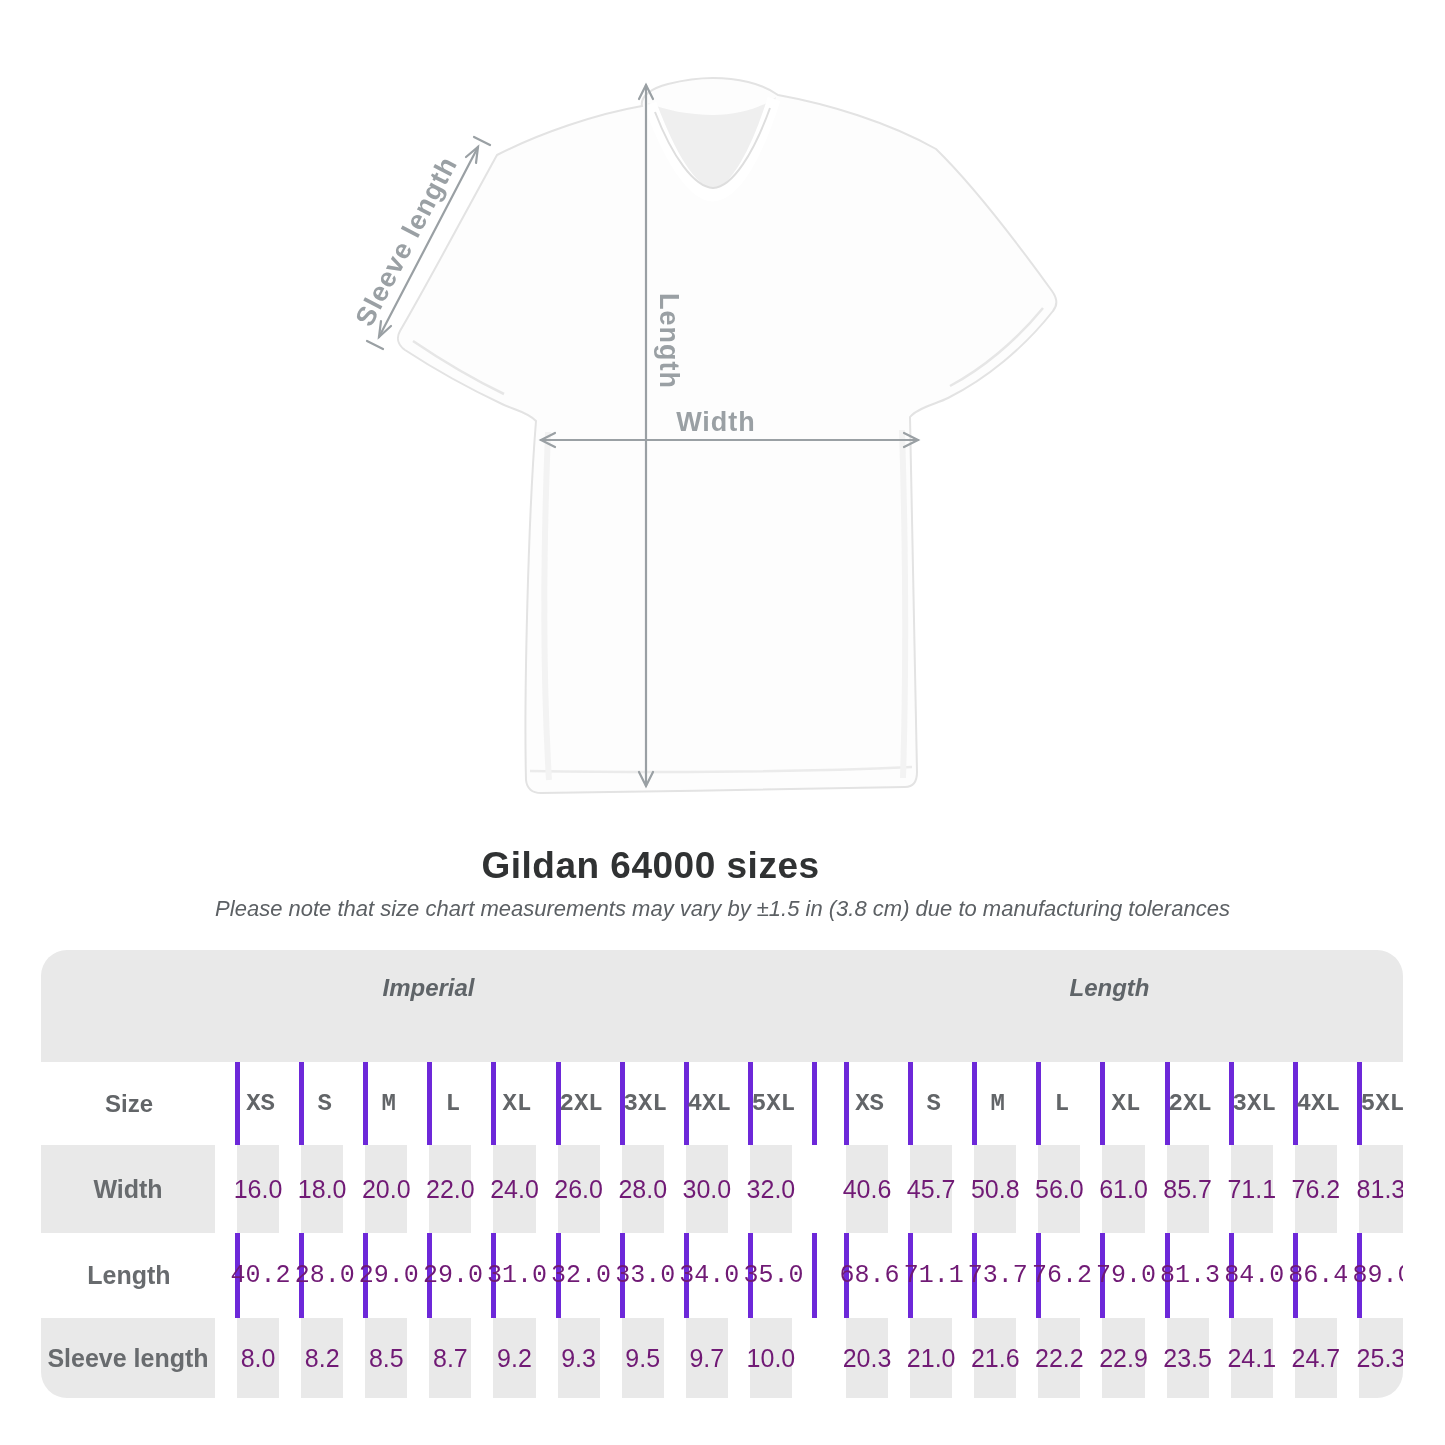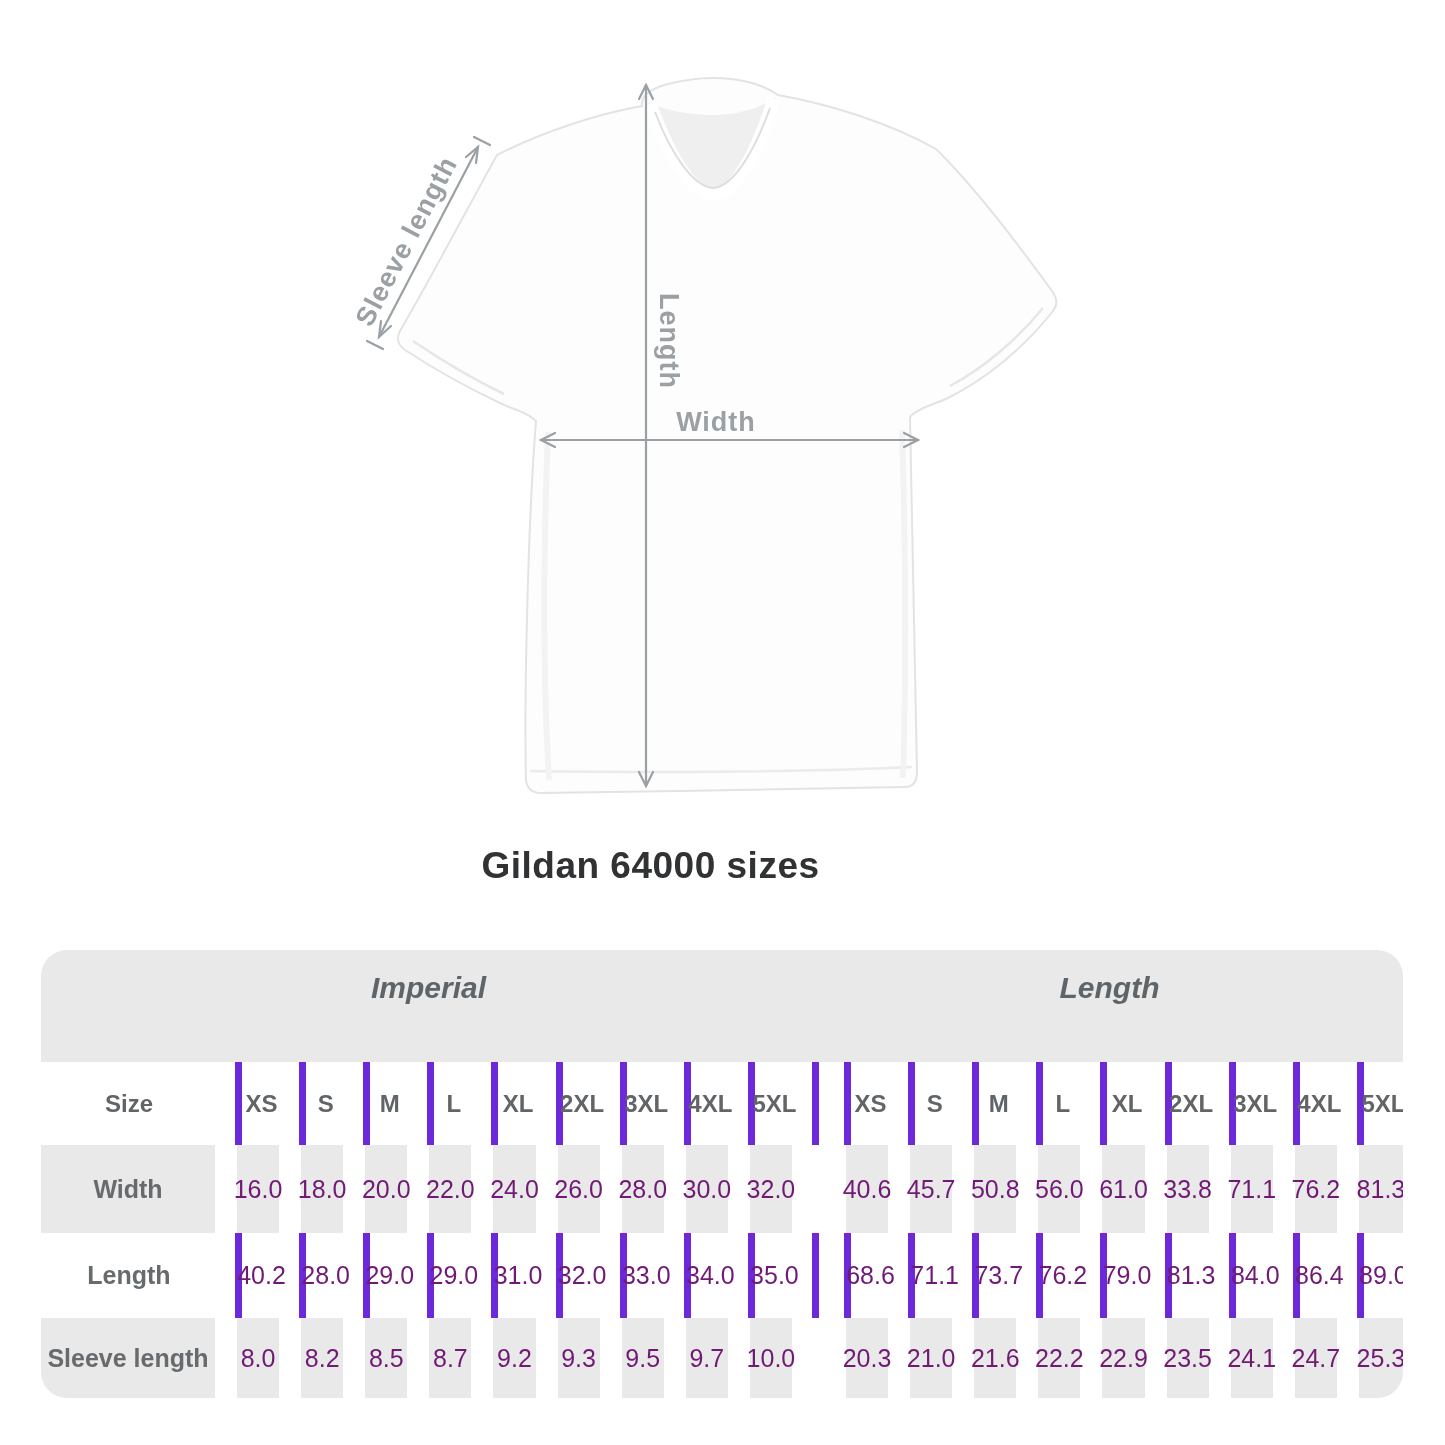--- a/index.html
+++ b/index.html
@@ -22,40 +22,40 @@
   }
   
   .chart{
     position:absolute;left:41px;top:950px;width:1362px;
     border-radius:26px;overflow:hidden;background:#ffffff;
   }
   .band{
     position:relative;height:112px;background:#e9e9e9;
   }
   .band .group{position:absolute;top:21px;text-align:center;color:#5f6468;}
-  .band .group .main{font-size:30px;font-weight:bold;font-style:italic;line-height:34px;}
+  .band .group .main{font-size:24px;font-weight:bold;font-style:italic;line-height:34px;}
   .band .group .sub{font-size:21px;font-style:italic;line-height:26px;margin-top:6px;}
   .g-imperial{left:0;width:775px;}
   .g-metric{left:775px;width:587px;}
   .row{
     display:grid;
     grid-template-columns:176px repeat(9,1fr) 14px repeat(9,1fr);
     gap:18px;
   }
   .row .cell{
     display:flex;align-items:center;justify-content:center;
     box-sizing:border-box;min-width:0;
   }
   .r-size{height:83px;}
   .r-width{height:88px;}
   .r-length{height:85px;}
   .r-sleeve{height:80px;}
   
   .white .cell{background:#ffffff;}
-  .white .cell + .cell{border-left:7px solid #6d28d9;}
+  .white .cell + .cell{border-left:5px solid #6d28d9;font-family:Liberation Mono, monospace;}
   .white .cell.spacer{background:#ffffff;}
   
   .gray .cell{background:#e9e9e9;border-left:2px solid #ffffff;border-right:2px solid #ffffff;}
   .gray .cell:first-child{border-left:0;}
   .gray .cell:last-child{border-right:0;}
   .gray .cell.spacer{background:#ffffff;border-left:0;border-right:0;}
   .head-cell{font-size:24px;font-weight:bold;color:#626568;}
   .label-cell{font-size:25px;font-weight:bold;color:#686b6e;}
   .data-cell{font-size:25px;color:#701a75;}
 </style>
@@ -122,20 +122,21 @@
       <line class="dim-line" x1="474" y1="137" x2="490" y2="145"></line>
       <line class="dim-line" x1="367" y1="341" x2="383" y2="349"></line>
     </g>
 
     <text class="dim-label" x="408" y="242" text-anchor="middle" dominant-baseline="middle" transform="rotate(-62.3 408 242)">Sleeve length</text>
     <text class="dim-label" x="667" y="341" text-anchor="middle" dominant-baseline="middle" transform="rotate(90 667 341)">Length</text>
     <text class="dim-label" x="716" y="424" text-anchor="middle" dominant-baseline="middle">Width</text>
   </svg>
 
   <div class="title">Gildan 64000 sizes</div>
+  <div class="subtitle">Please note that size chart measurements may vary by ±1.5 in (3.8 cm) due to manufacturing tolerances</div>
 
   <div class="chart">
 
     <div class="band">
       <div class="group g-imperial">
         <div class="main">Imperial</div>
       </div>
       <div class="group g-metric">
         <div class="main">Length</div>
       </div>
@@ -174,21 +175,21 @@
       <div class="cell data-cell">26.0</div>
       <div class="cell data-cell">28.0</div>
       <div class="cell data-cell">30.0</div>
       <div class="cell data-cell">32.0</div>
       <div class="cell spacer"></div>
       <div class="cell data-cell">40.6</div>
       <div class="cell data-cell">45.7</div>
       <div class="cell data-cell">50.8</div>
       <div class="cell data-cell">56.0</div>
       <div class="cell data-cell">61.0</div>
-      <div class="cell data-cell">33.8</div>
+      <div class="cell data-cell">85.7</div>
       <div class="cell data-cell">71.1</div>
       <div class="cell data-cell">76.2</div>
       <div class="cell data-cell">81.3</div>
     </div>
 
     <div class="row white r-length">
       <div class="cell label-cell">Length</div>
       <div class="cell data-cell">40.2</div>
       <div class="cell data-cell">28.0</div>
       <div class="cell data-cell">29.0</div>

